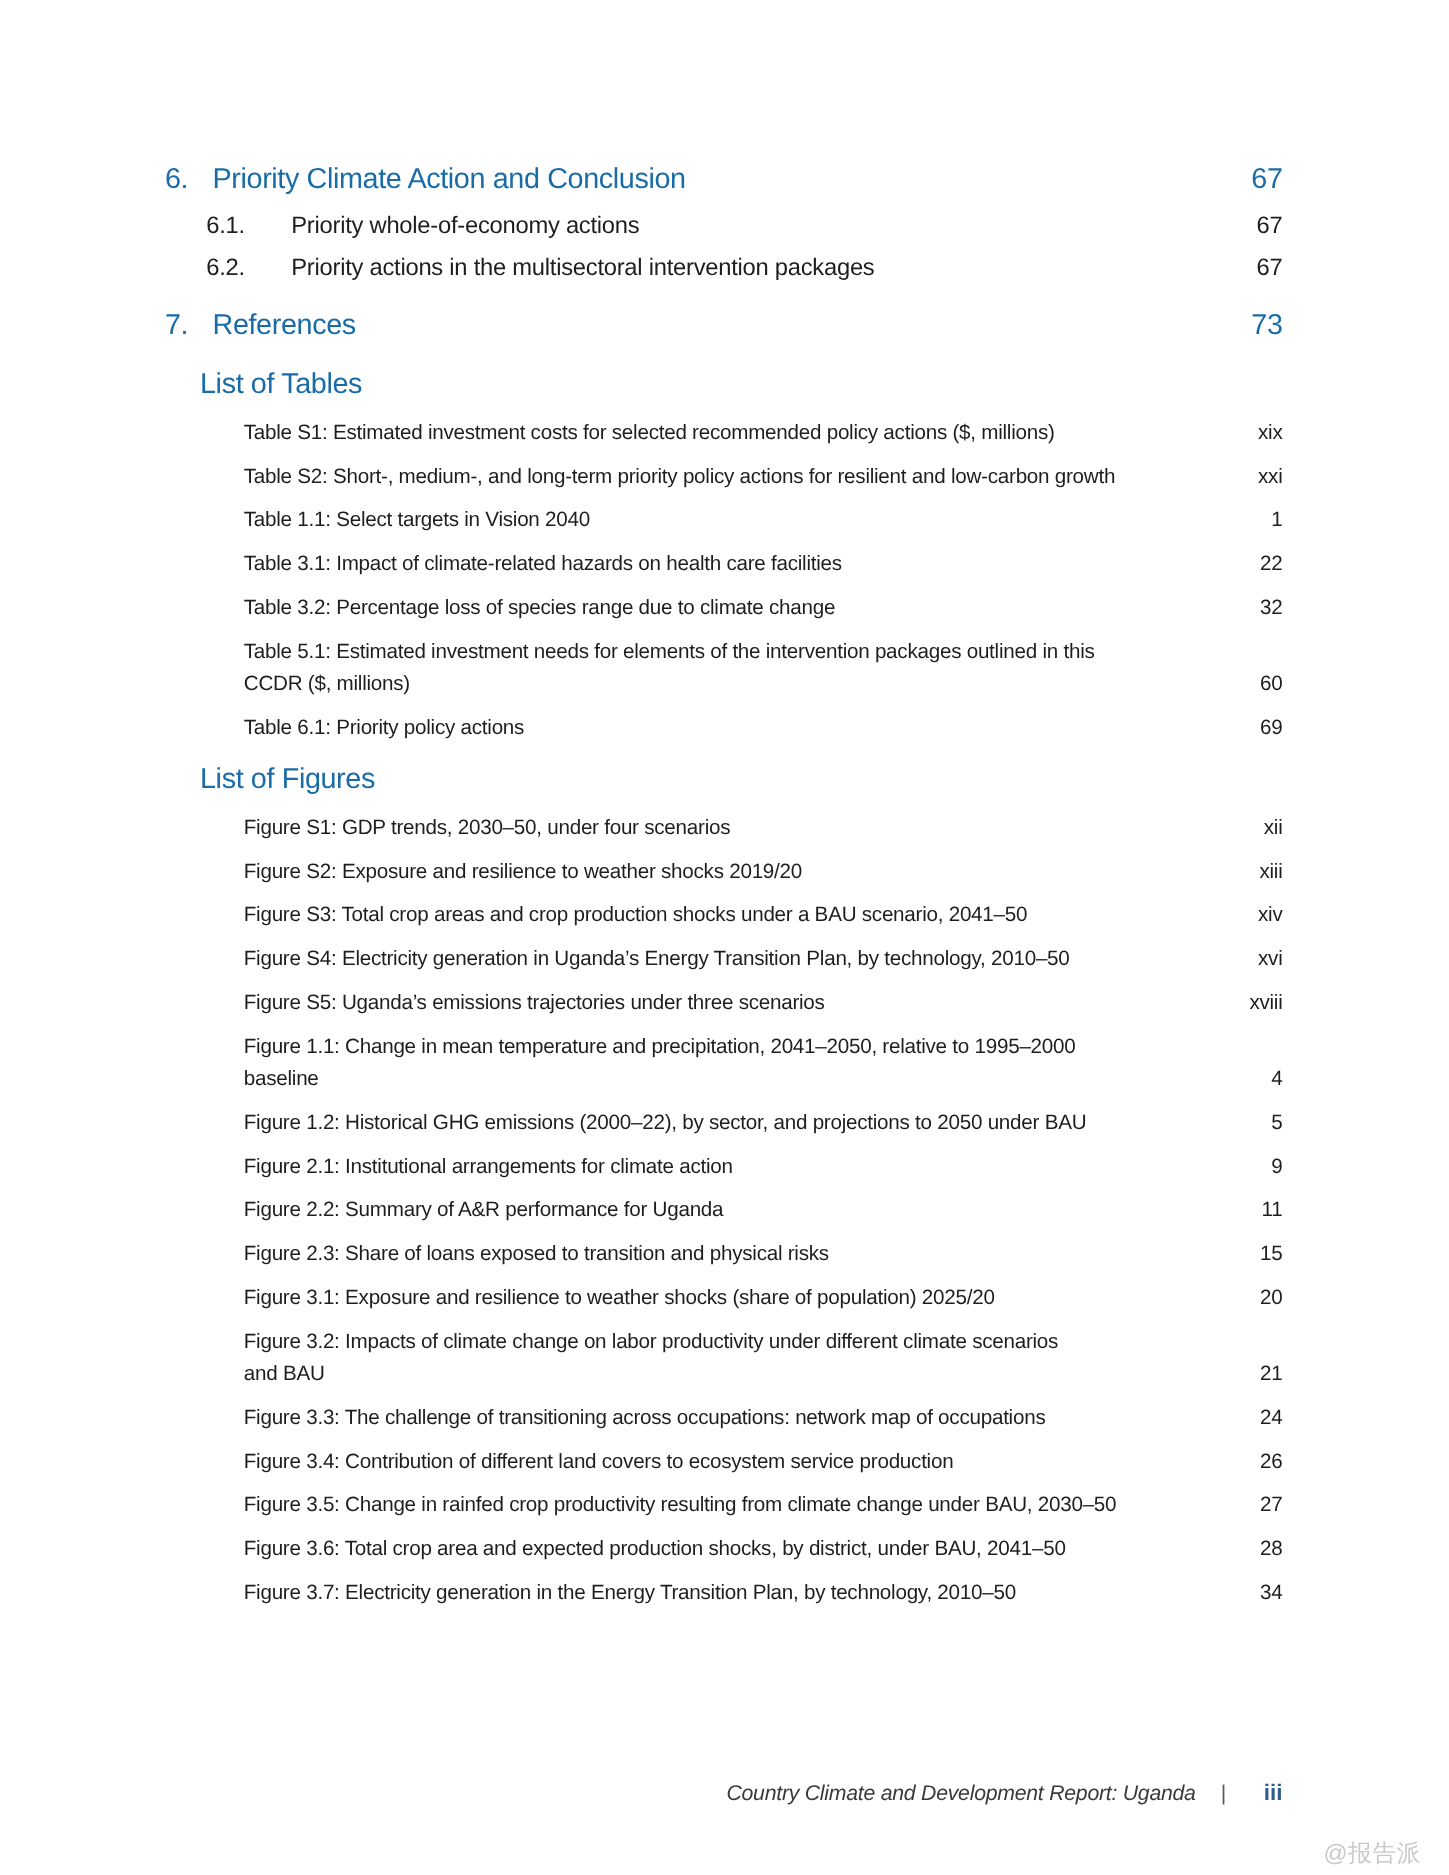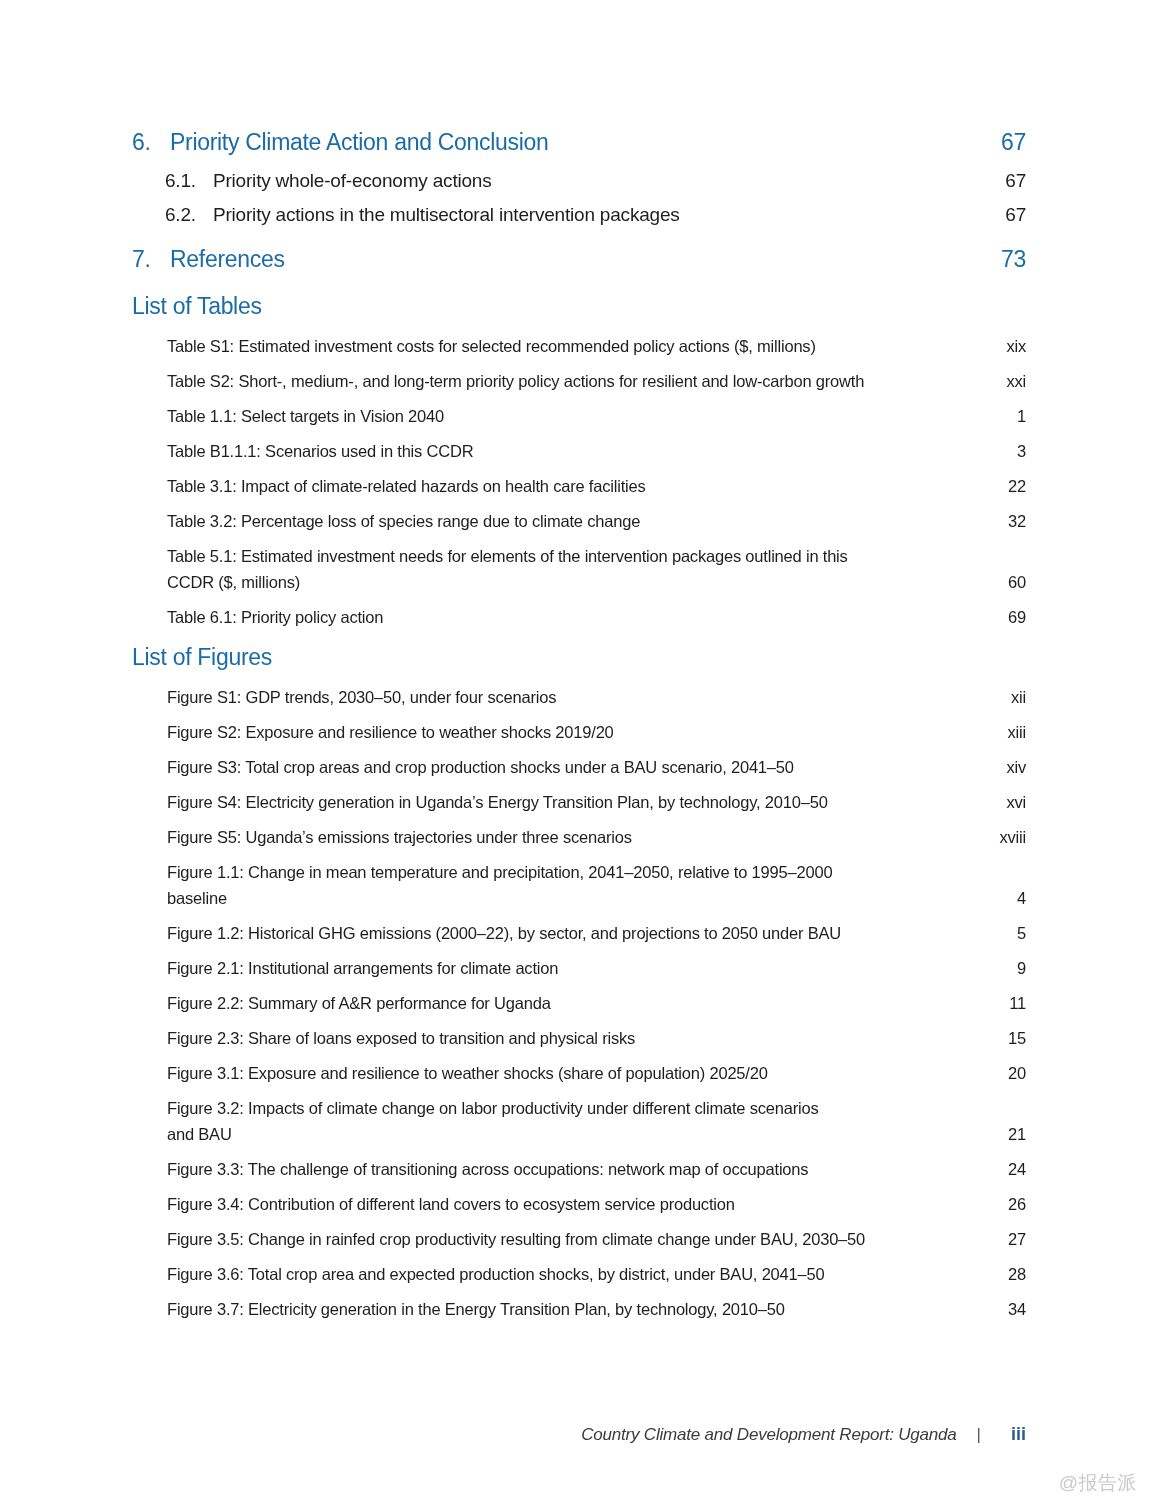--- a/index.html
+++ b/index.html
@@ -40,24 +40,24 @@
     display: flex;
     align-items: flex-end;
     padding-left: 33px;
     font-size: 19px;
     line-height: 25px;
     letter-spacing: -0.2px;
     color: var(--text-color, #1e1e1e);
     margin-bottom: 9px;
   }
   .sub-num { width: 48px; flex: 0 0 auto; }
-  .sub-title { flex: 1 1 auto; }
+  .sub-title { flex: 1 1 auto; margin-left: 20px; }
   .sub-page { flex: 0 0 auto; text-align: right; min-width: 40px; }
   
-  .list-section { margin-top: 12px; }
+  .list-section { margin-top: 12px; margin-left: 28px; }
   .list-heading {
     font-size: 23px;
     line-height: 30px;
     letter-spacing: -0.3px;
     color: var(--heading-blue, #1a6ca8);
     margin-bottom: 12px;
   }
   .entry {
     display: flex;
     align-items: flex-end;
@@ -140,38 +140,34 @@
   </div>
             <div class="entry">
     <span class="entry-label">Table S2: Short-, medium-, and long-term priority policy actions for resilient and low-carbon growth</span>
     <span class="entry-page">xxi</span>
   </div>
             <div class="entry">
     <span class="entry-label">Table 1.1: Select targets in Vision 2040</span>
     <span class="entry-page">1</span>
   </div>
             <div class="entry">
-    <span class="entry-label">Table B1.1.1: Scenarios used in this CCDR</span>
-    <span class="entry-page">3</span>
-  </div>
-            <div class="entry">
     <span class="entry-label">Table 3.1: Impact of climate-related hazards on health care facilities</span>
     <span class="entry-page">22</span>
   </div>
             <div class="entry">
     <span class="entry-label">Table 3.2: Percentage loss of species range due to climate change</span>
     <span class="entry-page">32</span>
   </div>
             <div class="entry">
     <span class="entry-label">Table 5.1: Estimated investment needs for elements of the intervention packages outlined in this
 CCDR ($, millions)</span>
     <span class="entry-page">60</span>
   </div>
             <div class="entry">
-    <span class="entry-label">Table 6.1: Priority policy action</span>
+    <span class="entry-label">Table 6.1: Priority policy actions</span>
     <span class="entry-page">69</span>
   </div>
           </div>
   </div>
         <div class="list-section">
     <div class="list-heading">List of Figures</div>
     <div class="entries">
             <div class="entry">
     <span class="entry-label">Figure S1: GDP trends, 2030–50, under four scenarios</span>
     <span class="entry-page">xii</span>

